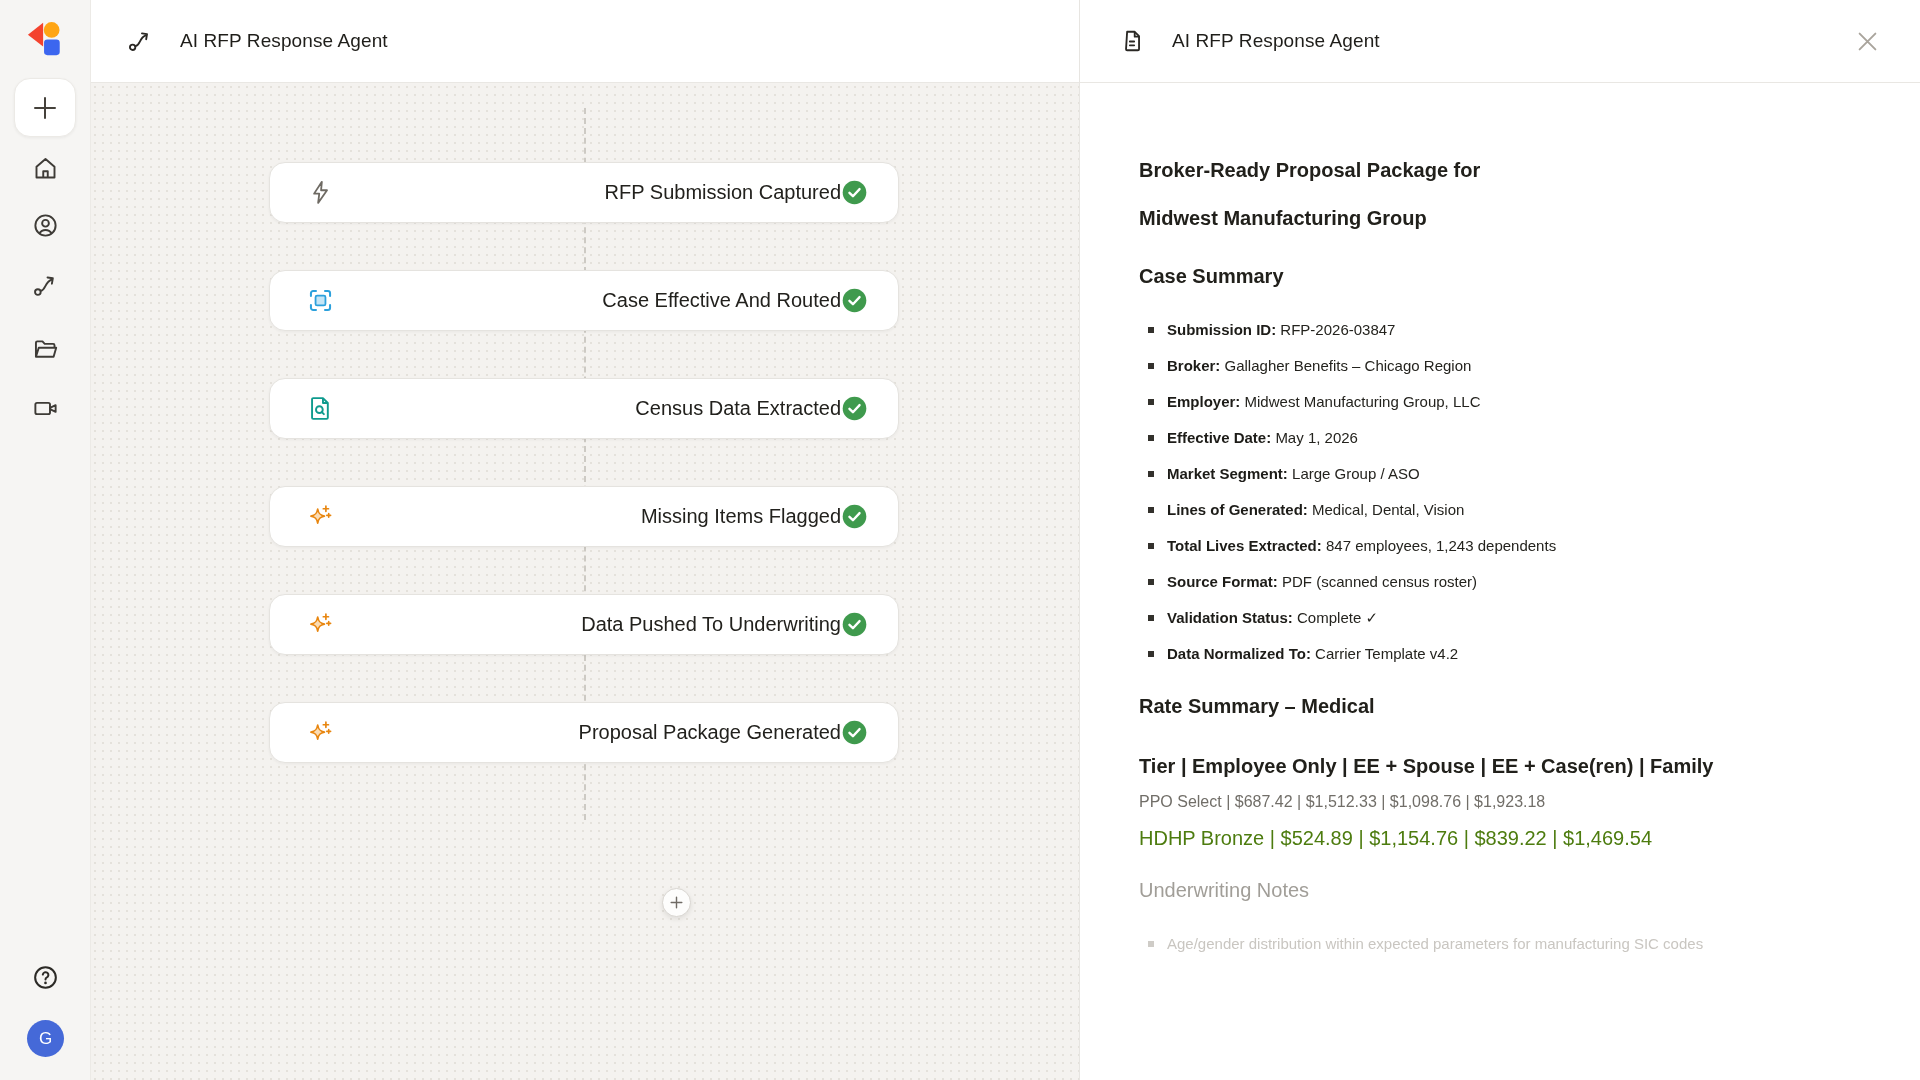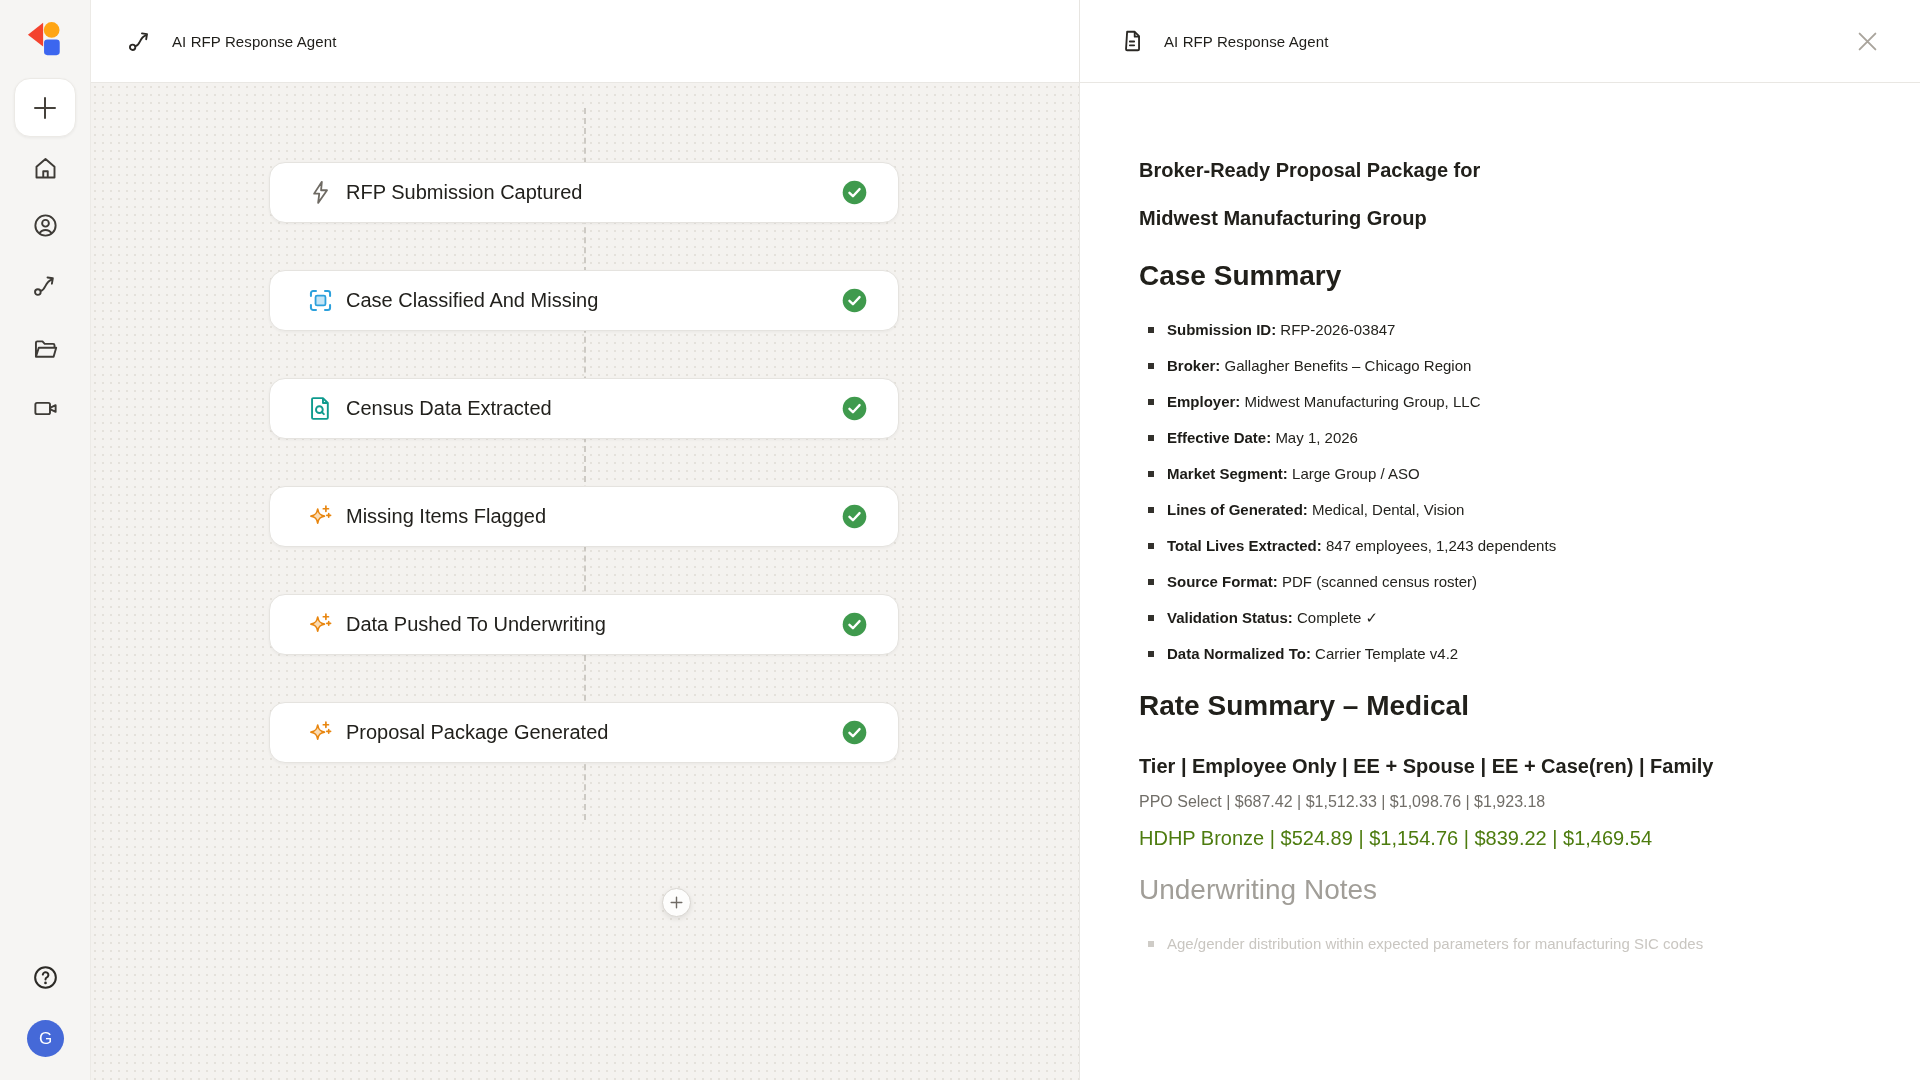--- a/index.html
+++ b/index.html
@@ -39,26 +39,27 @@
   
   .canvas {
     position:absolute; left:91px; top:0; width:988px; height:1080px;
     background:#f4f2ef;
   }
   .canvas-header {
     position:absolute; left:0; top:0; width:100%; height:83px;
     background:#fff; border-bottom:1px solid #e9e7e3;
     display:flex; align-items:center; padding-left:36px; z-index:3;
   }
-  .header-title { font-size:15px; font-weight:500; color:#1f1e1a; margin-left:19px; letter-spacing:.1px; }
+  .header-title { font-size:19px; font-weight:500; color:#1f1e1a; margin-left:27px; letter-spacing:.1px; }
   .canvas-body {
     position:absolute; left:0; top:83px; width:100%; height:997px;
     background-color:#f4f2ef;
     background-image:radial-gradient(#e4e1db 1.3px, transparent 1.3px);
     background-size:8px 8px;
+    text-align:right;
   }
   .connector {
     position:absolute; left:493px; top:25px; width:0; height:712px;
     border-left:2px dashed #cdcac4; z-index:0;
   }
   .steps { position:absolute; left:178px; top:79px; width:630px; display:flex; flex-direction:column; gap:47px; z-index:1; }
   .step-card {
     height:61px; background:#fff; border:1px solid #e5e3df; border-radius:16px;
     box-shadow:0 1px 3px rgba(40,38,33,0.05);
     display:flex; align-items:center; padding:0 30px 0 37px; cursor:pointer;
@@ -82,21 +83,21 @@
   .panel-header {
     height:83px; border-bottom:1px solid #e9e7e3;
     display:flex; align-items:center; padding:0 39px;
   }
   .close-btn { margin-left:auto; width:27px; height:27px; cursor:pointer; color:#a9a49c; }
   .panel-body {
     position:relative; height:997px; padding:63px 60px 0 59px; overflow:hidden;
   }
   .doc h1 { font-size:20px; font-weight:700; line-height:48px; color:#21201b; }
   .doc h1 div { display:block; }
-  .doc h3 { font-size:28px; font-weight:700; line-height:36px; color:#21201b; margin:16px 0 18px; }
+  .doc h3 { font-size:20px; font-weight:700; line-height:36px; color:#21201b; margin:16px 0 18px; }
   .doc ul { list-style:none; }
   .doc li { position:relative; padding-left:28px; font-size:15px; line-height:36px; color:#24231e; }
   .doc li::before {
     content:""; position:absolute; left:9px; top:15px; width:6px; height:6px; background:#33312c;
   }
   .doc li strong { font-weight:700; color:#1d1c18; }
   .doc .tbl-head { font-size:20px; line-height:36px; font-weight:700; color:#21201b; }
   .doc .tbl-row1 { font-size:16px; line-height:36px; color:#716e68; }
   .doc .tbl-row2 { font-size:20px; line-height:36px; color:#4d7c0f; }
   .doc .rate-heading { margin-bottom:24px; }
@@ -197,21 +198,21 @@
       <div class="step-card">
         <svg class="step-icon" viewBox="0 0 24 24">
           <g fill="none" stroke="#2BA0DC" stroke-width="1.8" stroke-linecap="round">
             <path d="M3.5 8V5.5A2 2 0 0 1 5.5 3.5H8"></path>
             <path d="M16 3.5h2.5a2 2 0 0 1 2 2V8"></path>
             <path d="M20.5 16v2.5a2 2 0 0 1-2 2H16"></path>
             <path d="M8 20.5H5.5a2 2 0 0 1-2-2V16"></path>
           </g>
           <rect x="7.6" y="7.6" width="8.8" height="8.8" rx="1.4" fill="#c4e5f6" stroke="#2BA0DC" stroke-width="1.6"></rect>
         </svg>
-        <div class="step-label">Case Classified And Missing</div>
+        <div class="step-label">Case Effective And Routed</div>
         <svg class="step-check" viewBox="0 0 24 24">
           <circle cx="12" cy="12" r="10.5" fill="#3F9A4D"></circle>
           <path d="M7.5 12.3 10.6 15.3 16.5 9" fill="none" stroke="#fff" stroke-width="2.1" stroke-linecap="round" stroke-linejoin="round"></path>
         </svg>
       </div>
 
       <div class="step-card">
         <svg class="step-icon" viewBox="0 0 24 24">
           <path d="M5.5 2.8h8.7l4.3 4.3v13.1a1 1 0 0 1-1 1H5.5a1 1 0 0 1-1-1V3.8a1 1 0 0 1 1-1z" fill="none" stroke="#0F9B8E" stroke-width="1.7" stroke-linejoin="round"></path>
           <path d="M14.2 2.8v4.3h4.3" fill="none" stroke="#0F9B8E" stroke-width="1.7" stroke-linejoin="round"></path>

